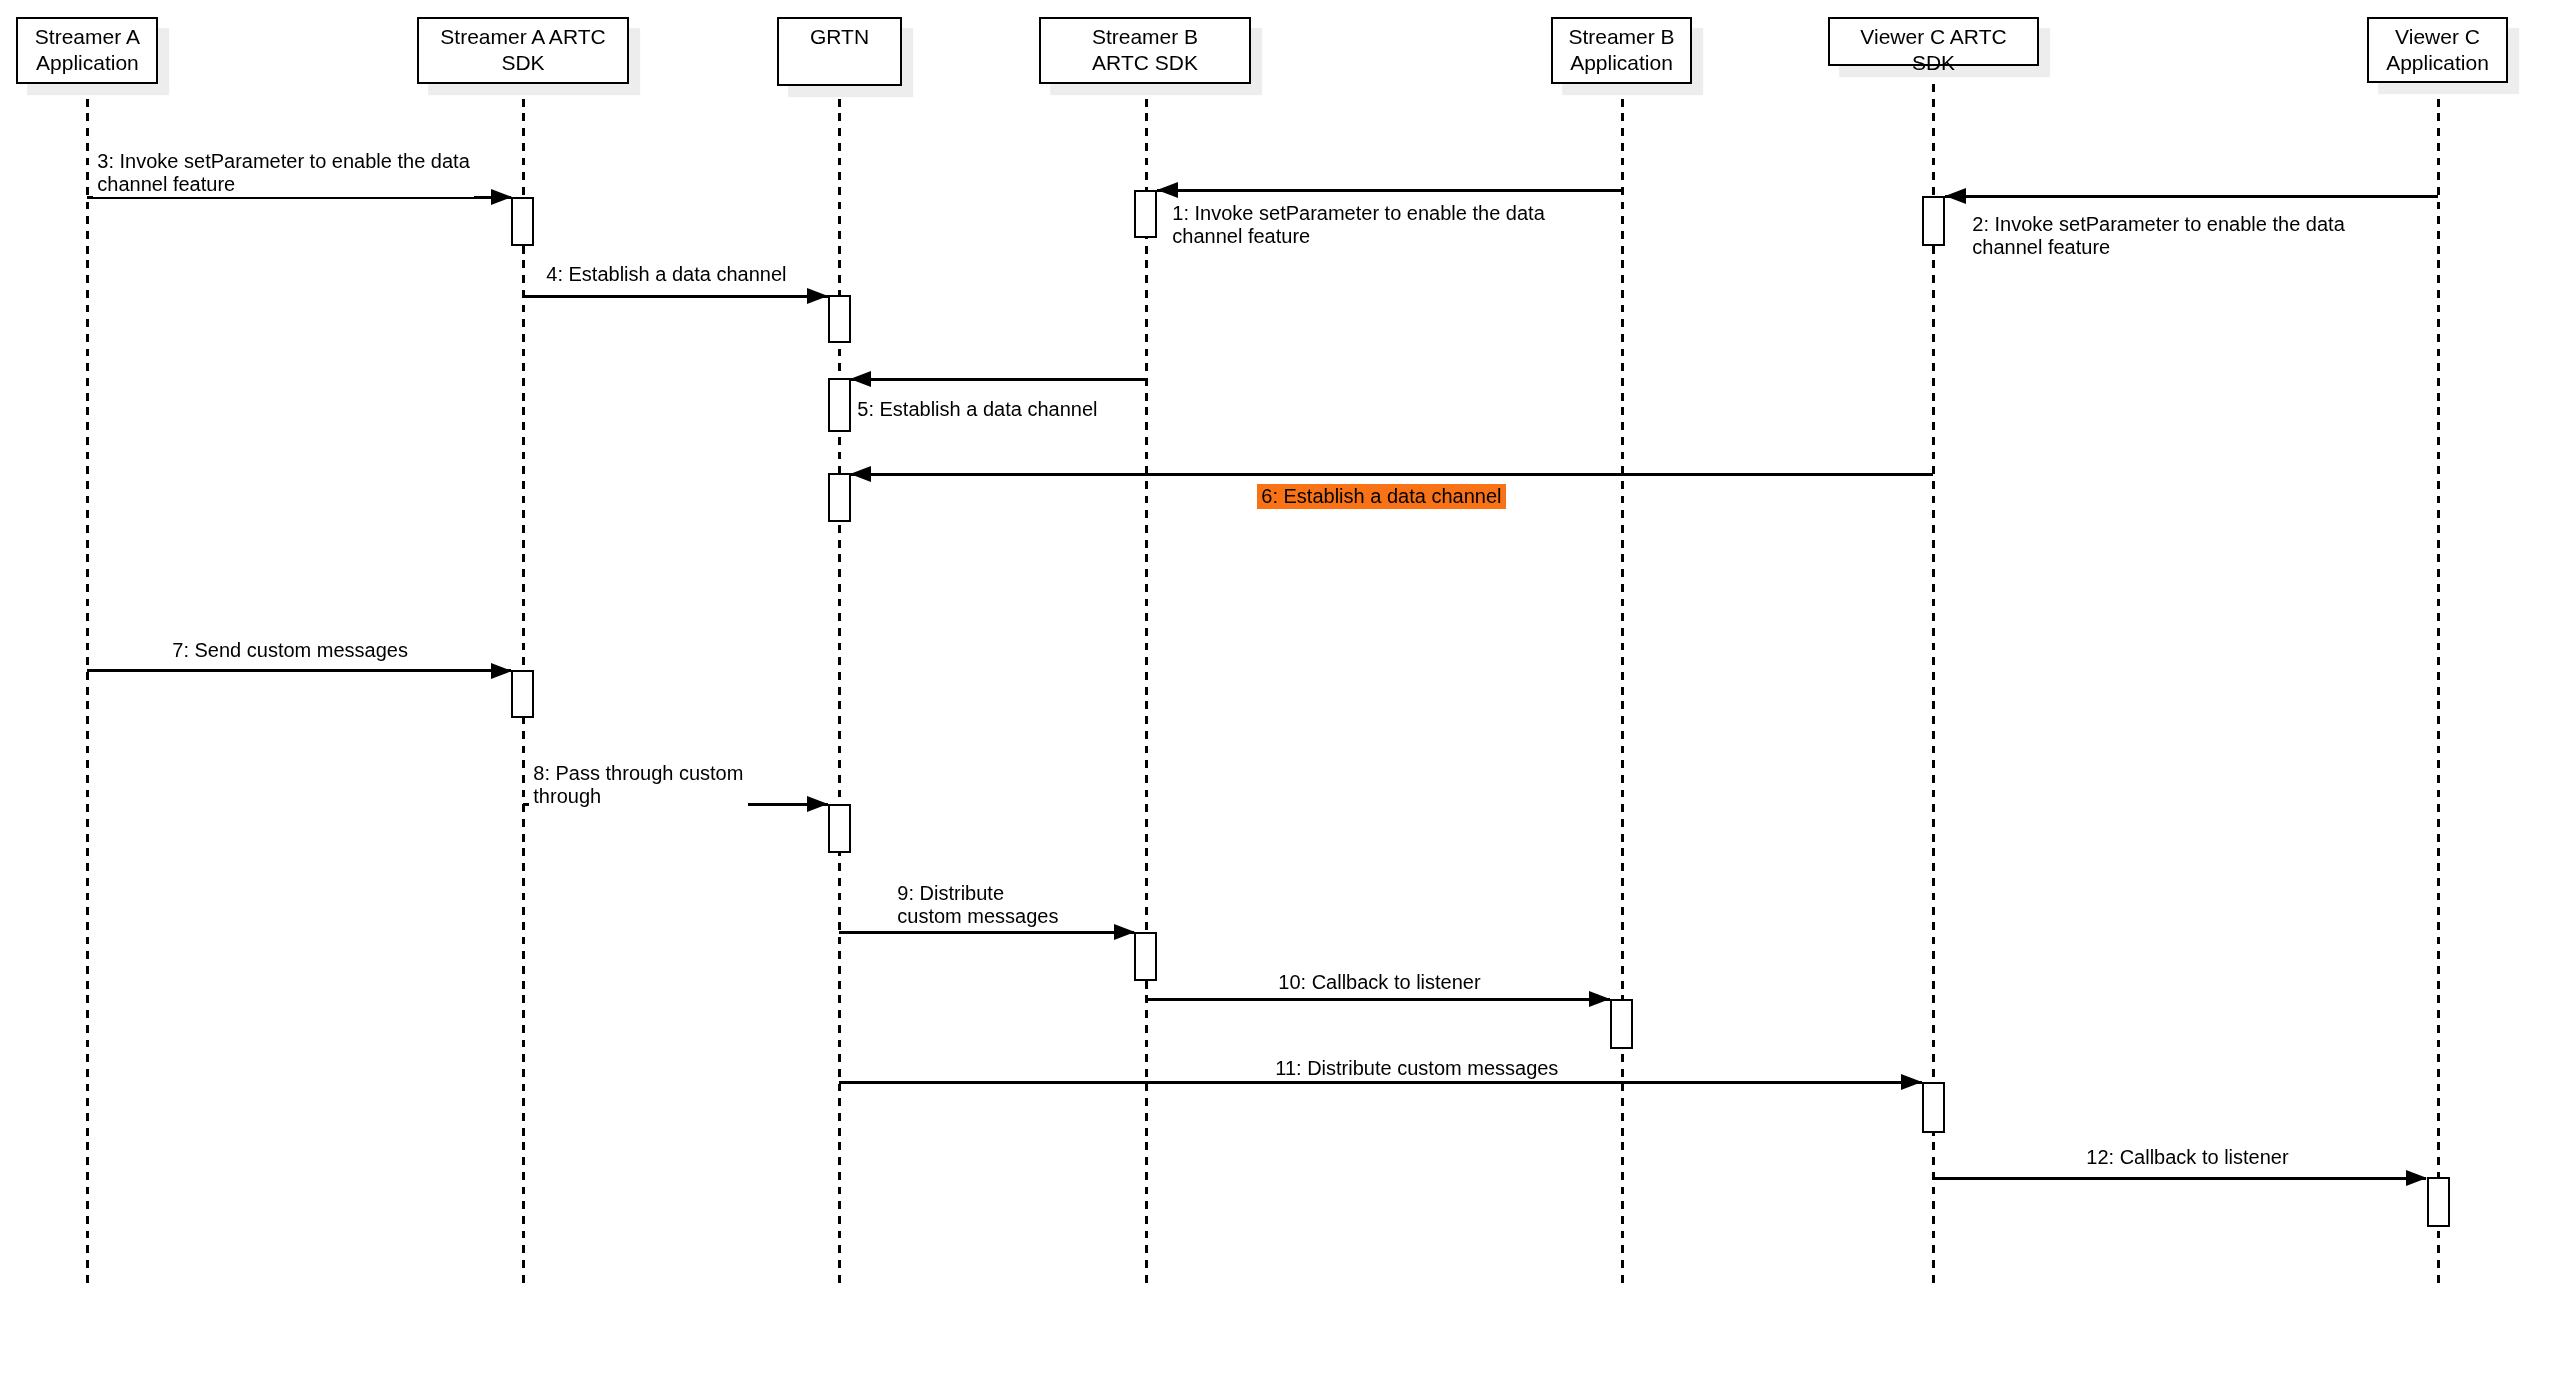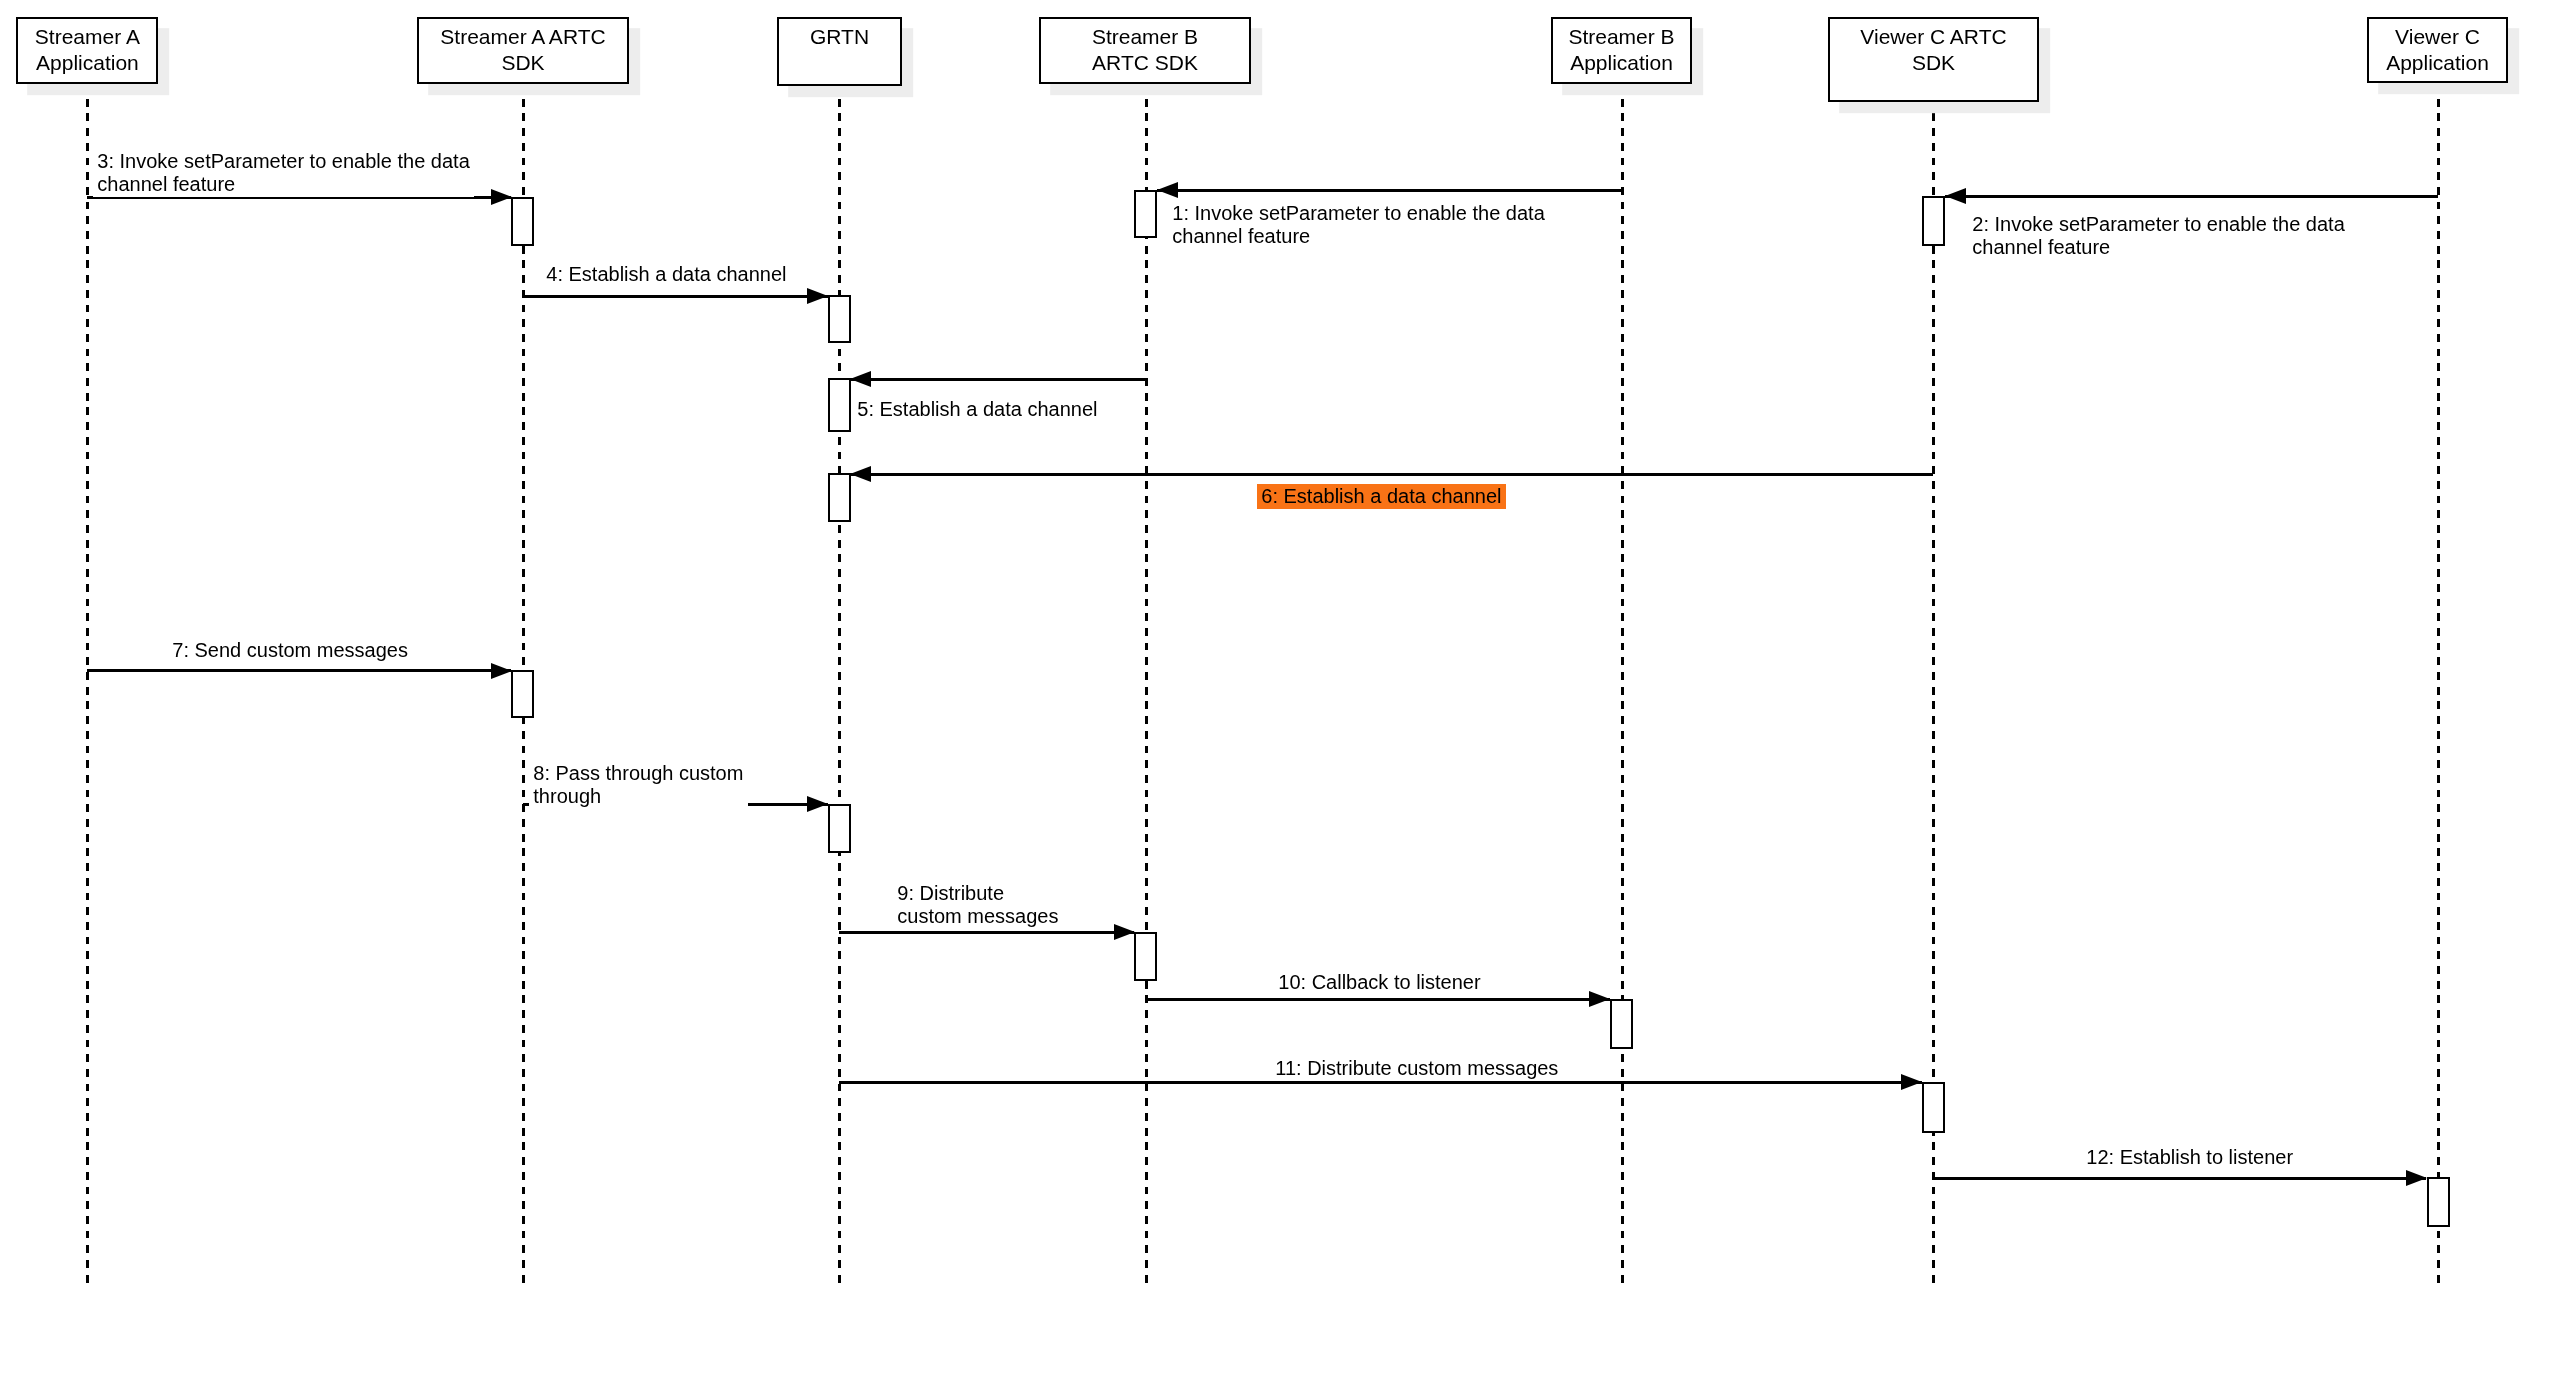--- a/index.html
+++ b/index.html
@@ -94,21 +94,21 @@
     <div class="actor-box" style="left: 1039px; top: 17.3px; width: 212px; height: 67px; border-color: rgb(0, 0, 0);">
       <div>Streamer B</div>
       <div>ARTC SDK</div>
     </div>
     <div class="lifeline" style="left: 1621px; top: 84px; height: 1199px;"></div>
     <div class="actor-box" style="left: 1551px; top: 17.3px; width: 141px; height: 67px; border-color: rgb(0, 0, 0);">
       <div>Streamer B</div>
       <div>Application</div>
     </div>
     <div class="lifeline" style="left: 1932px; top: 84px; height: 1199px;"></div>
-    <div class="actor-box" style="left: 1828px; top: 17.3px; width: 211px; height: 85px; border-color: rgb(0, 0, 0);">
+    <div class="actor-box" style="left: 1828px; top: 17.3px; width: 211px; height: 49px; border-color: rgb(0, 0, 0);">
       <div>Viewer C ARTC</div>
       <div>SDK</div>
     </div>
     <div class="lifeline" style="left: 2437px; top: 84px; height: 1199px;"></div>
     <div class="actor-box" style="left: 2367px; top: 17.3px; width: 141px; height: 66px; border-color: rgb(0, 0, 0);">
       <div>Viewer C</div>
       <div>Application</div>
     </div>
     <div class="msg-line" style="left: 1157px; width: 465px; top: 189px;"></div>
     <div class="arrow-head left" style="top: 182px; left: 1157px;"></div>
@@ -166,21 +166,21 @@
       <div>10: Callback to listener</div>
     </div>
     <div class="msg-line" style="left: 839px; width: 1083px; top: 1081px;"></div>
     <div class="arrow-head right" style="top: 1074px; left: 1901px;"></div>
     <div class="msg-label" style="left: 1271px; top: 1056px; background: rgb(255, 255, 255);">
       <div>11: Distribute custom messages</div>
     </div>
     <div class="msg-line" style="left: 1933px; width: 493px; top: 1177px;"></div>
     <div class="arrow-head right" style="top: 1170px; left: 2406px;"></div>
     <div class="msg-label" style="left: 2082px; top: 1145px; background: rgb(255, 255, 255);">
-      <div>12: Establish to listener</div>
+      <div>12: Callback to listener</div>
     </div>
     <div class="activation" style="left: 1134px; top: 190px; height: 48px; border-color: rgb(0, 0, 0);"></div>
     <div class="activation" style="left: 1922px; top: 196px; height: 50px; border-color: rgb(0, 0, 0);"></div>
     <div class="activation" style="left: 511px; top: 197px; height: 49px; border-color: rgb(0, 0, 0);"></div>
     <div class="activation" style="left: 828px; top: 295px; height: 48px; border-color: rgb(0, 0, 0);"></div>
     <div class="activation" style="left: 828px; top: 378px; height: 54px; border-color: rgb(0, 0, 0);"></div>
     <div class="activation" style="left: 828px; top: 473px; height: 49px; border-color: rgb(0, 0, 0);"></div>
     <div class="activation" style="left: 511px; top: 670px; height: 48px; border-color: rgb(0, 0, 0);"></div>
     <div class="activation" style="left: 828px; top: 804px; height: 49px; border-color: rgb(0, 0, 0);"></div>
     <div class="activation" style="left: 1134px; top: 932px; height: 49px; border-color: rgb(0, 0, 0);"></div>

